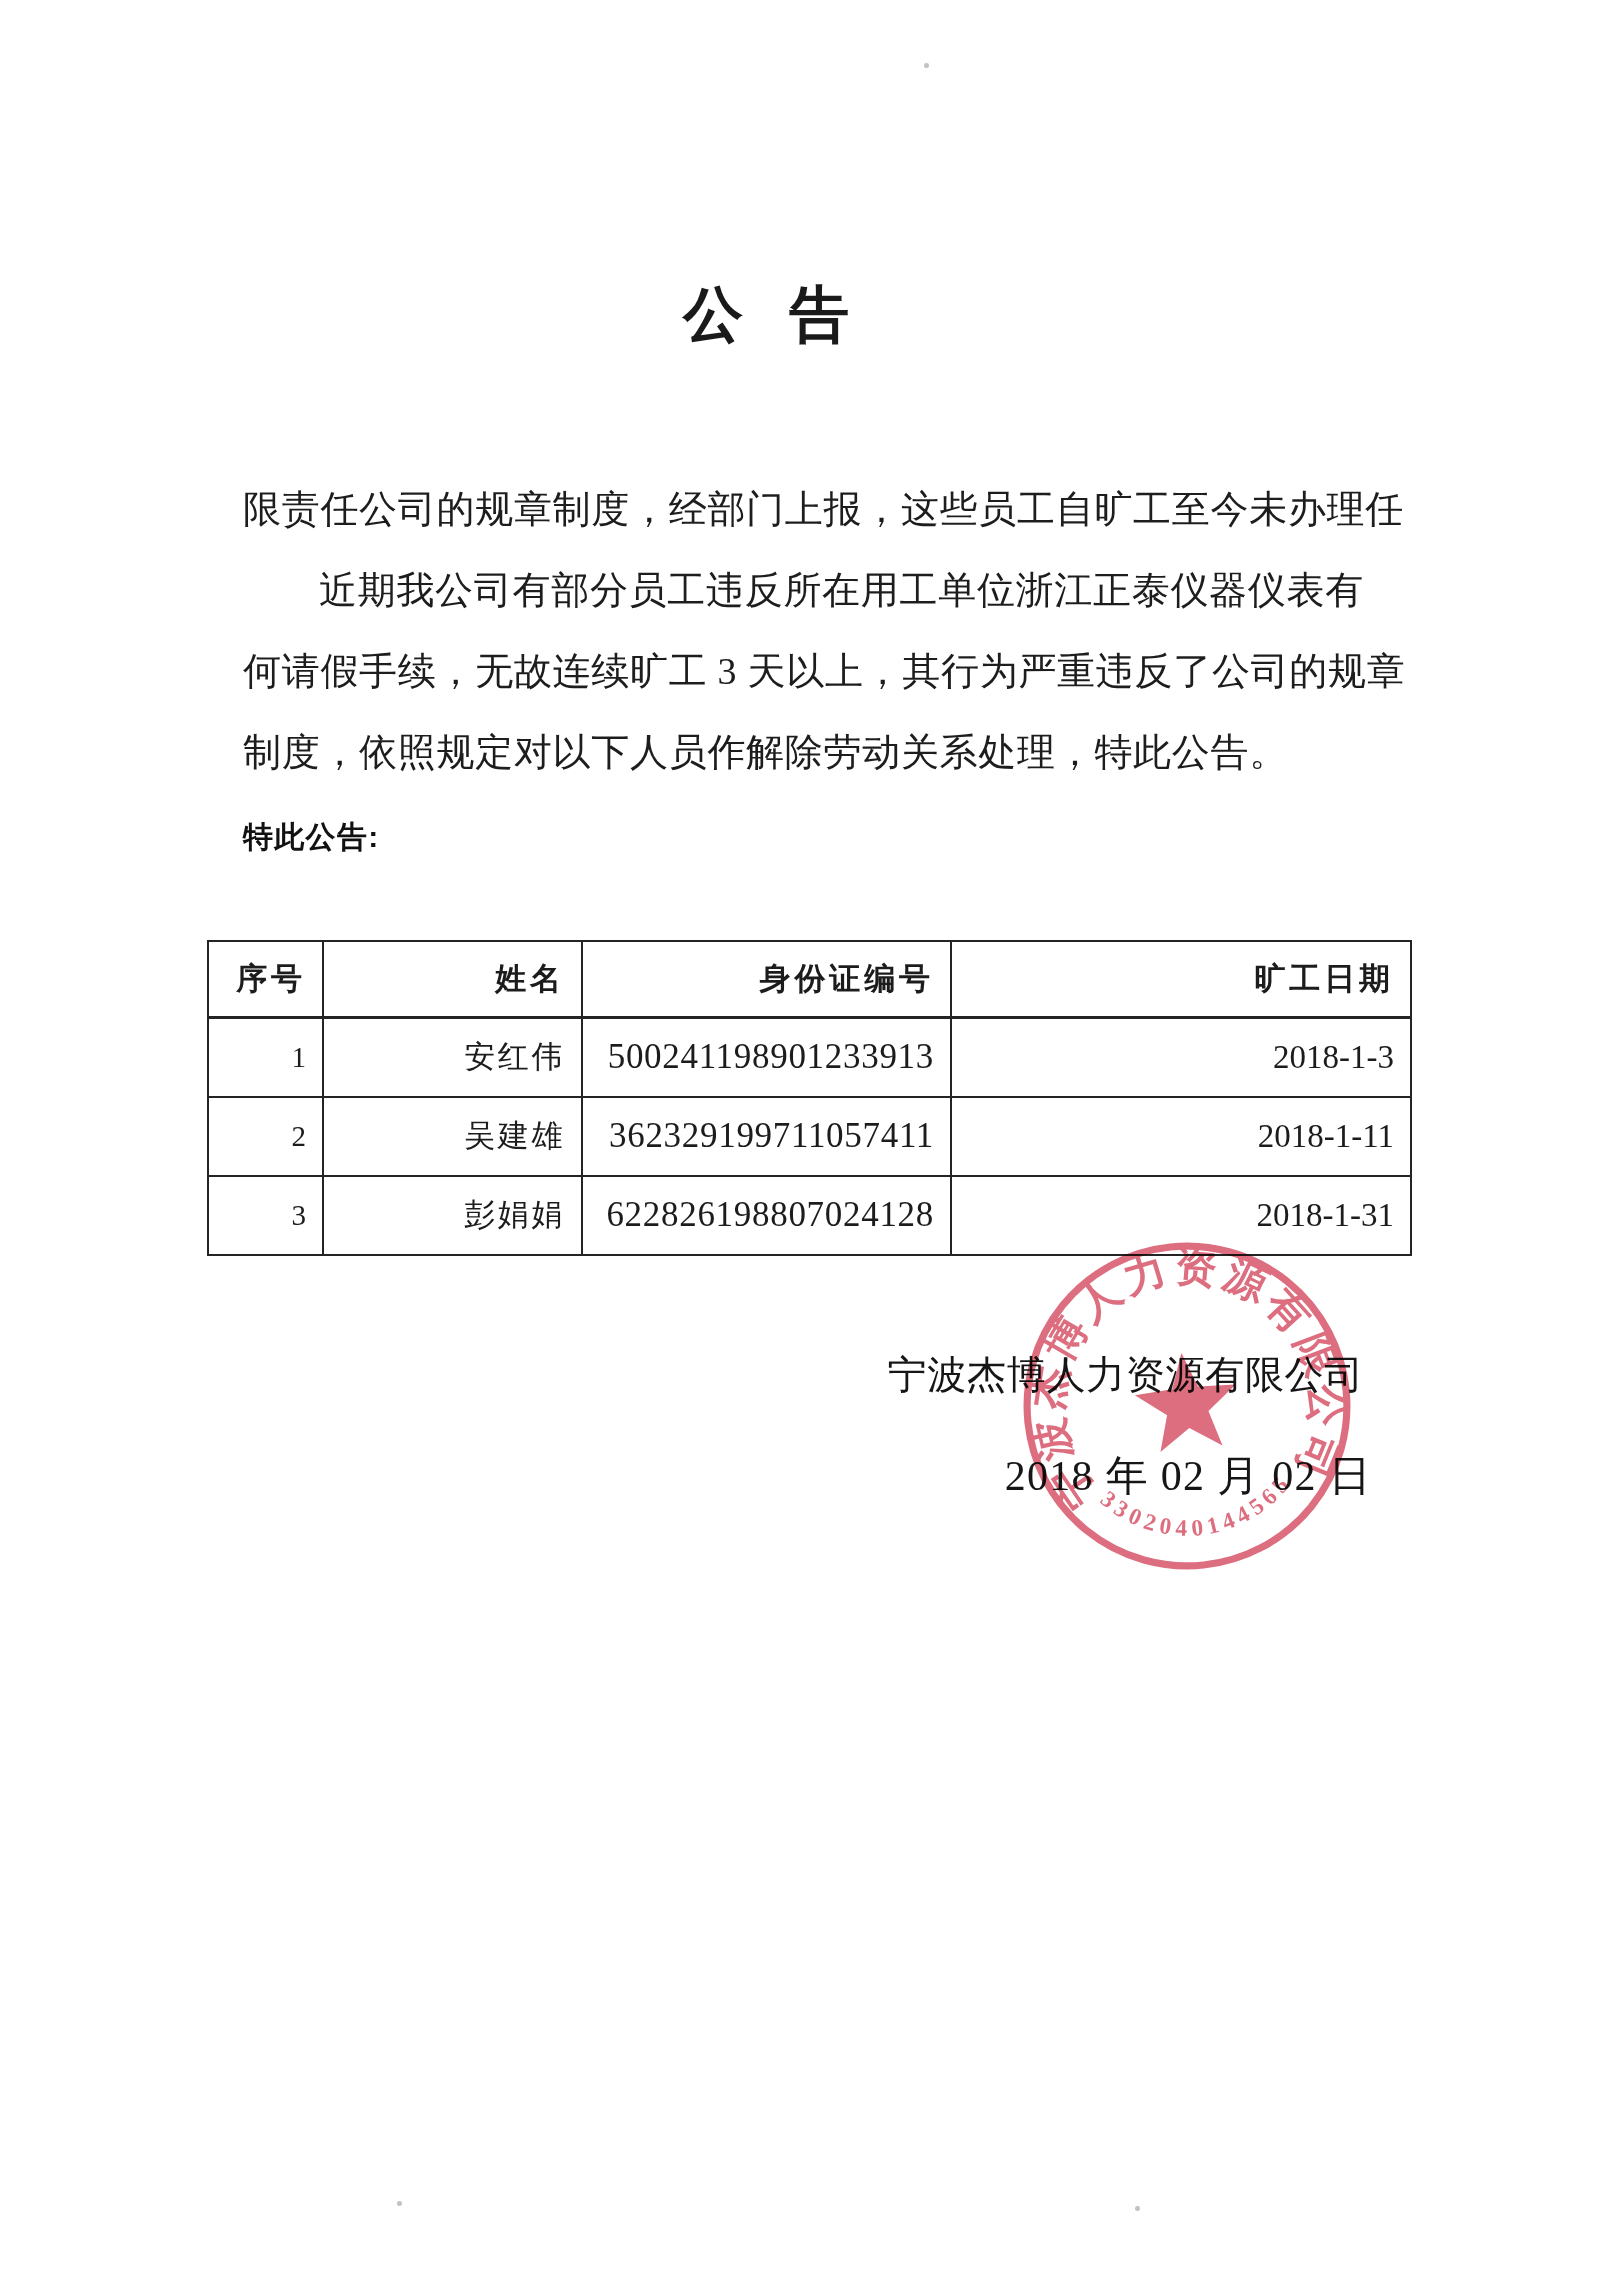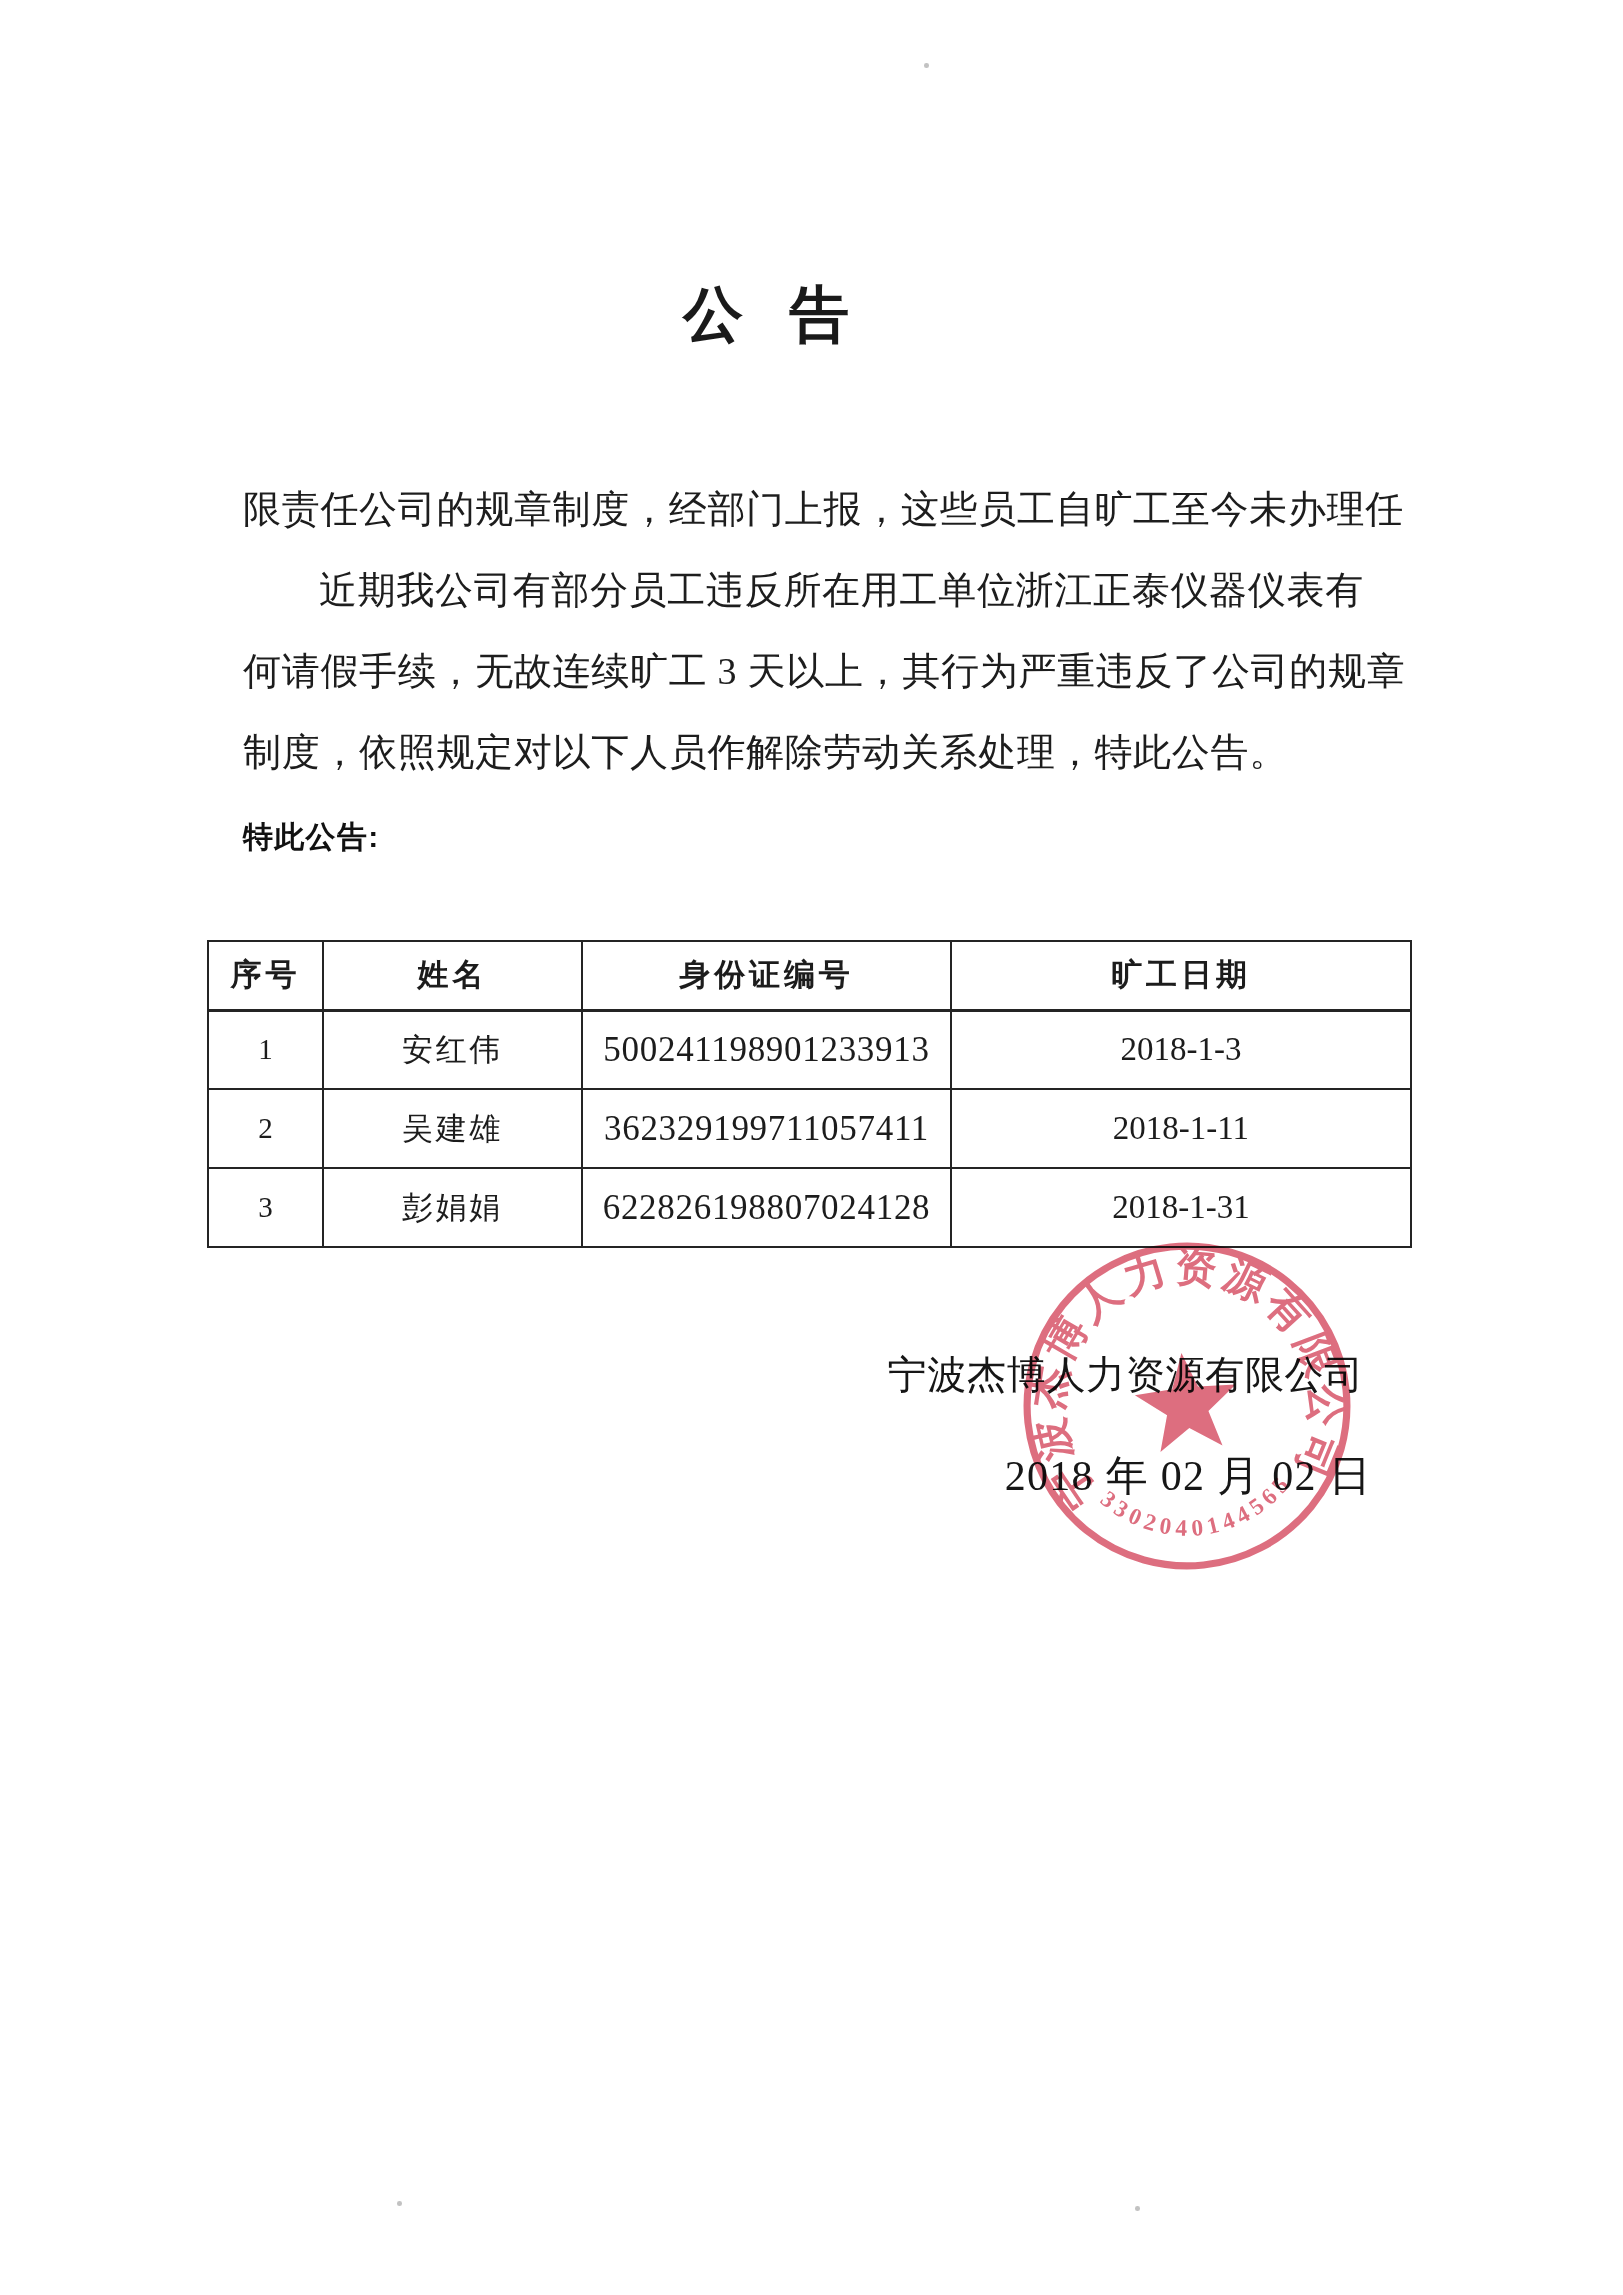--- a/index.html
+++ b/index.html
@@ -34,22 +34,22 @@
   }
   table.roster{
     position:absolute;top:940px;left:207px;
     width:1203px;
     border-collapse:collapse;
     table-layout:fixed;
     font-size:31px;color:#1c1c1c;
   }
   table.roster th,table.roster td{
     border:2px solid #242424;
-    text-align:center;vertical-align:middle;
-    padding:4px;
+    text-align:right;vertical-align:middle;
+    padding:16px;
     overflow:hidden;
   }
   table.roster{border:2.6px solid #1e1e1e;}
   table.roster thead tr{height:69px;}
   table.roster tbody tr{height:79px;}
   table.roster thead th{
     font-weight:700;letter-spacing:3.9px;
     border-bottom-width:3.3px;
   }
   td.idx{font-size:29px;}

